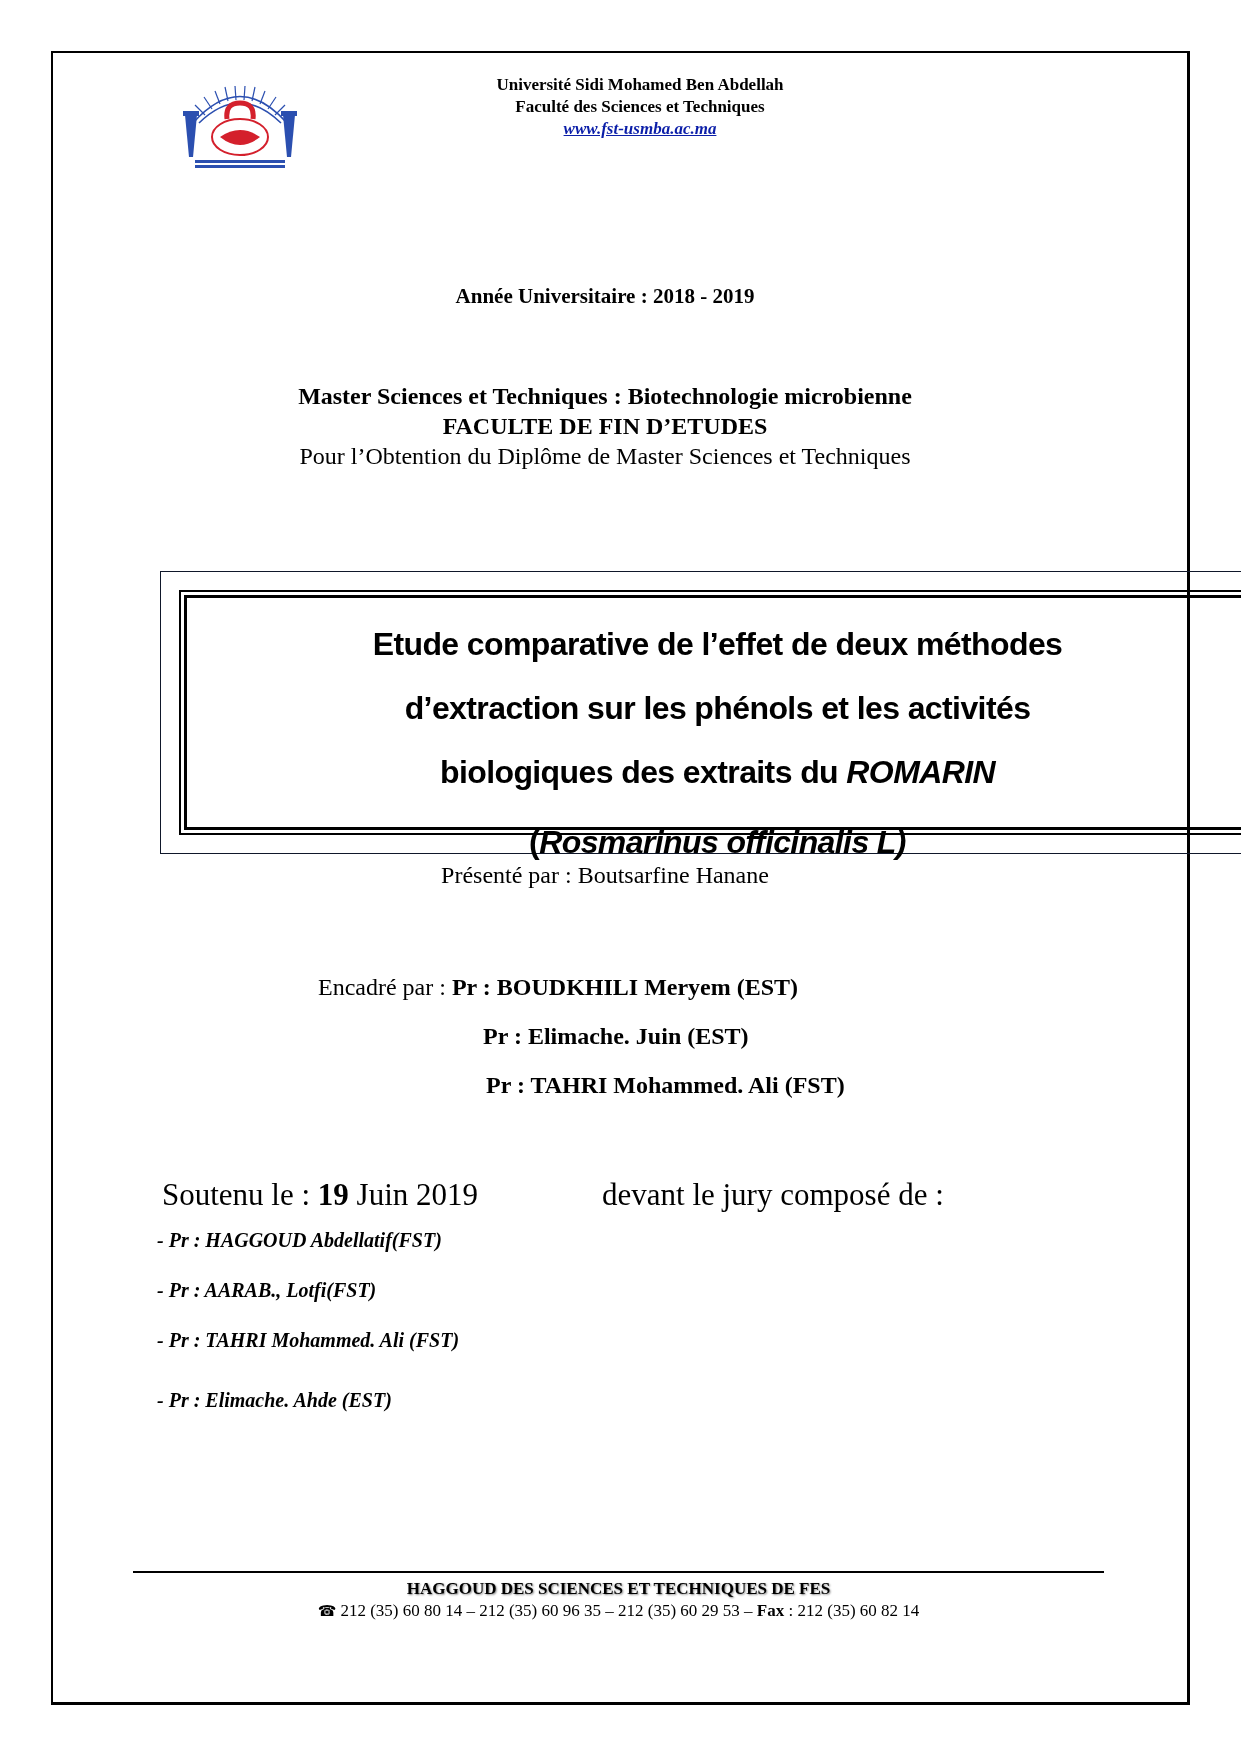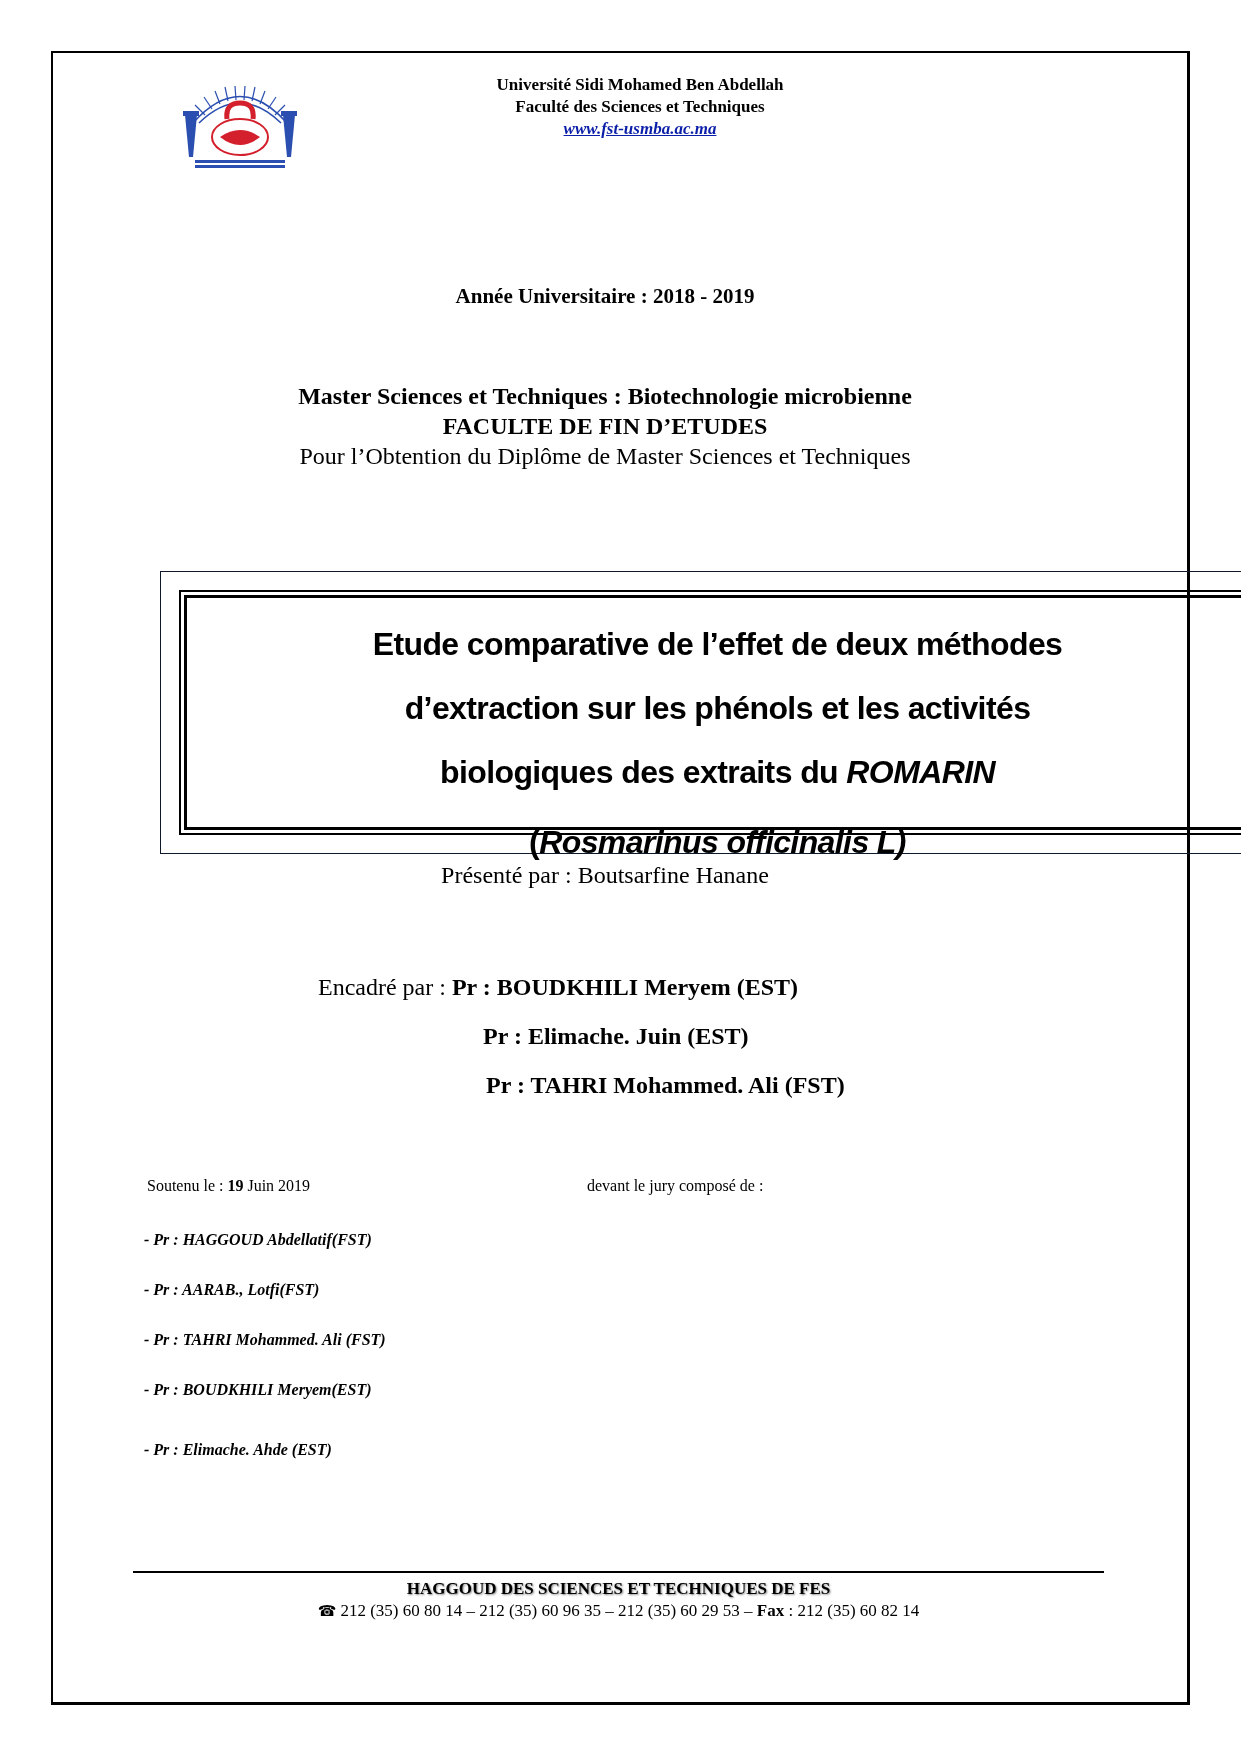--- a/index.html
+++ b/index.html
@@ -28,23 +28,23 @@
   .title-line.first { margin-top: 14px; }
   .title-line.last { margin-top: 6px; }
   .it { font-style: italic; }
   .presented { left: 0; width: 1210px; top: 862px; text-align: center; font-size: 24px; }
   .supervisors { left: 318px; top: 963px; font-size: 24px; line-height: 49px; }
   .supervisors .row { white-space: nowrap; }
   .supervisors .indent { padding-left: 165px; }
   .supervisors .indent2 { padding-left: 168px; }
   .bi { font-weight: bold; }
   .b { font-weight: bold; }
-  .defense { left: 147px; top: 1177px; font-size: 16px; white-space: nowrap; }
+  .defense { left: 162px; top: 1177px; font-size: 31px; white-space: nowrap; }
   .defense .jury-intro { position: absolute; left: 440px; top: 0; }
-  .jury { left: 144px; top: 1225px; font-size: 16px; }
+  .jury { left: 157px; top: 1225px; font-size: 20px; }
   .jury-item { font-weight: bold; font-style: italic; height: 50px; line-height: 30px; white-space: nowrap; }
   .jury-item.last { margin-top: 10px; }
   .footer-rule { position: absolute; left: 133px; top: 1571px; width: 971px; height: 2px; background: #000; }
   .footer { left: 133px; width: 971px; top: 1578px; text-align: center; font-size: 17px; line-height: 22px; }
   .footer .fac { font-weight: bold; text-shadow: 1px 1px 2px #888; }
   .footer .icon { display: inline-block; font-size: 15px; margin-right: 4px; }
 </style>
 </head>
 <body>
 
@@ -125,21 +125,20 @@
 
 <div class="abs defense">
   <span>Soutenu le : </span><span class="b">19</span><span> Juin 2019</span>
   <span class="jury-intro">devant le jury composé de :</span>
 </div>
 
 <div class="abs jury">
   <div class="jury-item">- Pr : HAGGOUD Abdellatif(FST)</div>
   <div class="jury-item">- Pr : AARAB., Lotfi(FST)</div>
   <div class="jury-item">- Pr : TAHRI Mohammed. Ali (FST)</div>
-  <div class="jury-item">- Pr : BOUDKHILI Meryem(EST)</div>
   <div class="jury-item last">- Pr : Elimache. Ahde (EST)</div>
 </div>
 
 <div class="footer-rule"></div>
 <div class="abs footer">
   <div class="fac">HAGGOUD DES SCIENCES ET TECHNIQUES DE FES</div>
   <div>
     <span class="icon">☎</span><span>212 (35) 60 80 14 – 212 (35) 60 96 35 – 212 (35) 60 29 53 – </span><span class="b">Fax</span><span> : 212 (35) 60 82 14</span>
   </div>
 </div>

